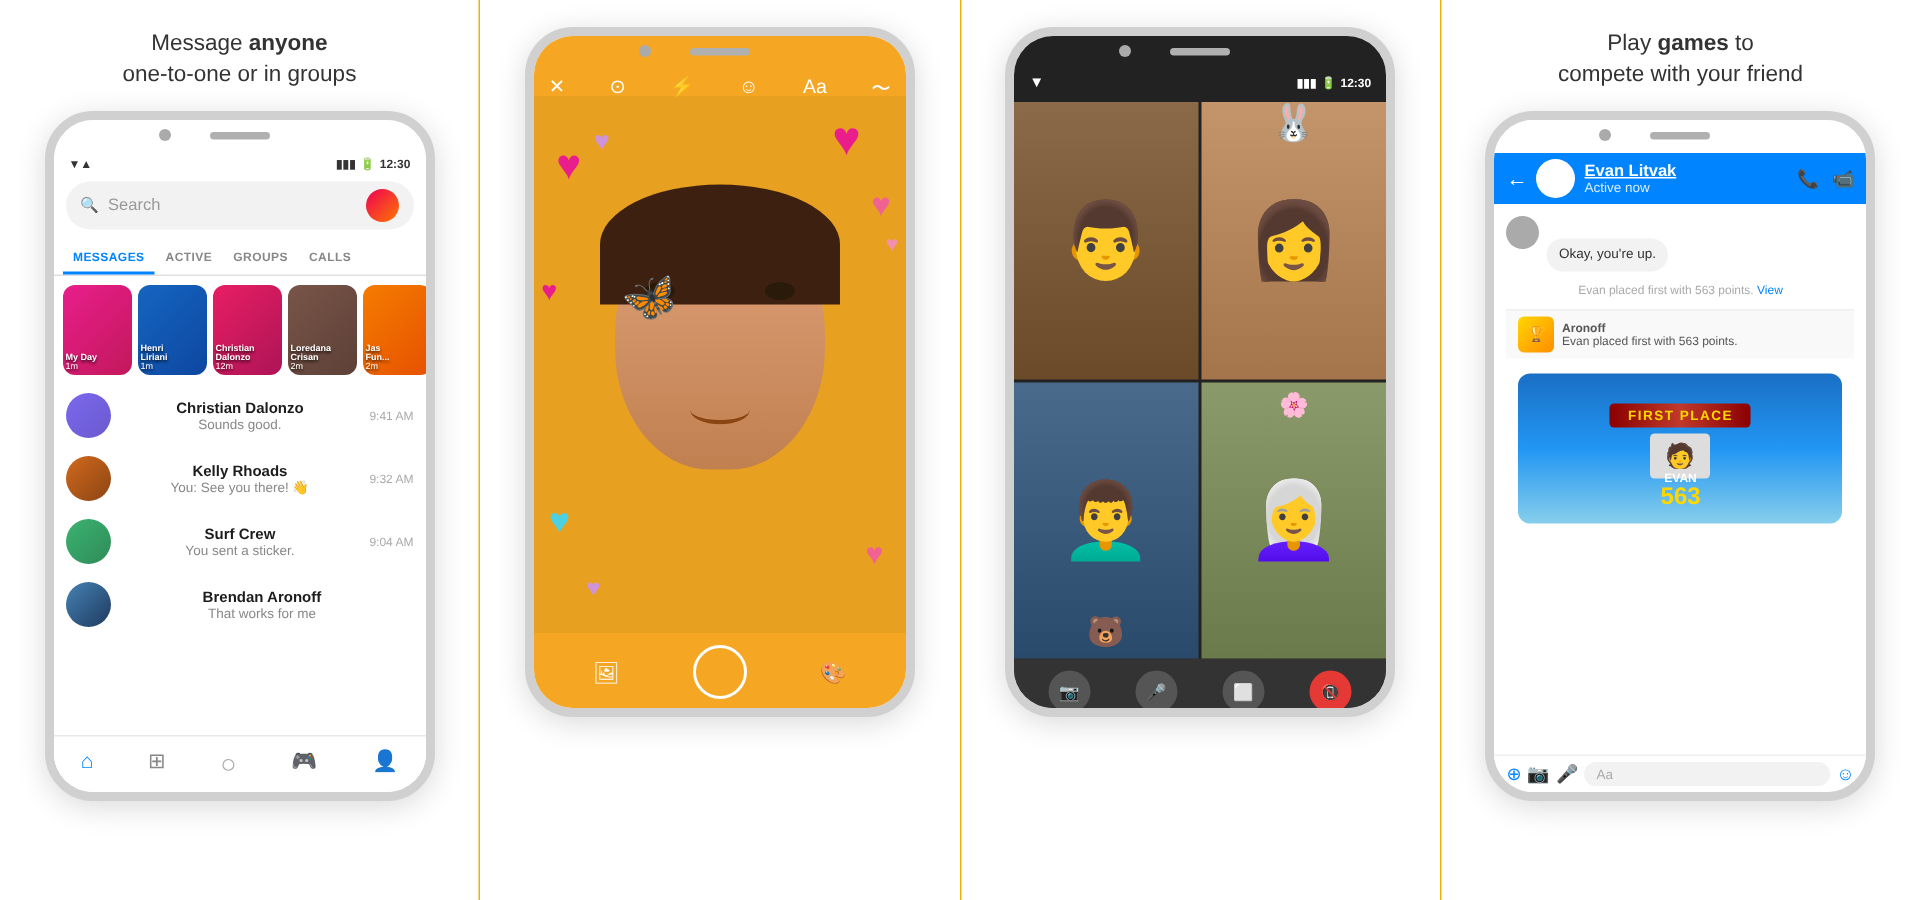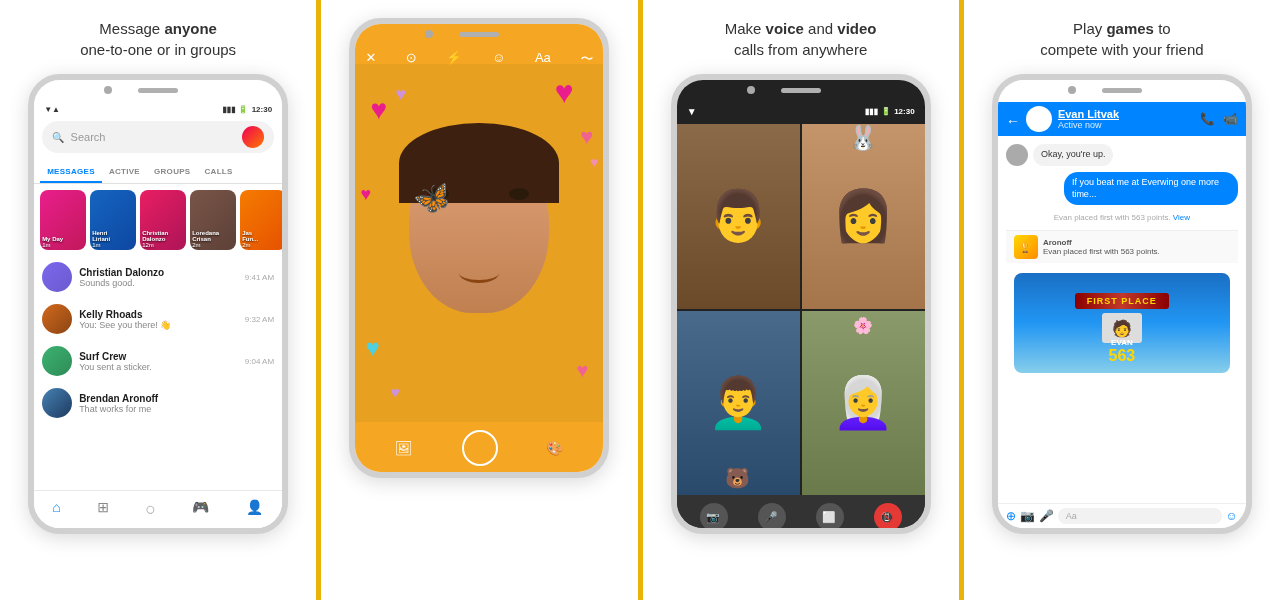--- a/index.html
+++ b/index.html
@@ -18,21 +18,21 @@
       width: 100%;
       height: 100%;
     }
 
     .feature-panel {
       flex: 1;
       display: flex;
       flex-direction: column;
       align-items: center;
       padding-top: 18px;
-      border-right: 5px solid #eab308;
+      border-right: 1px solid #eab308;
       position: relative;
       overflow: hidden;
     }
 
     .feature-panel:last-child {
       border-right: none;
     }
 
     .feature-title {
       font-size: 15px;
@@ -221,20 +221,21 @@
     .chat-avatar {
       width: 30px;
       height: 30px;
       border-radius: 50%;
       flex-shrink: 0;
     }
 
     .chat-info {
       flex: 1;
       min-width: 0;
+      text-align: center;
     }
 
     .chat-name {
       font-size: 10px;
       font-weight: 600;
       color: #1c1c1c;
     }
 
     .chat-preview {
       font-size: 9px;
@@ -435,20 +436,21 @@
       max-width: 75%;
       padding: 5px 8px;
       border-radius: 14px;
       font-size: 9px;
       line-height: 1.3;
     }
 
     .msg-bubble.received {
       background: #f2f2f2;
       color: #333;
+      margin-top: 15px;
     }
 
     .msg-bubble.sent {
       background: #0084ff;
       color: #fff;
     }
 
     .game-notification {
       background: #f9f9f9;
       border-top: 1px solid #eee;
@@ -744,23 +746,20 @@
             <span style="font-size:14px; color:#fff">🖼</span>
             <div class="shutter-btn"></div>
             <span style="font-size:14px; color:#0084ff">🎨</span>
           </div>
         </div>
       </div>
     </div>
   </div>
 
   <div class="feature-panel">
-    <div class="feature-title">
-      Make <b>voice</b> and <b>video</b><br>calls from anywhere
-    </div>
     <div class="phone-wrapper">
       <div class="phone-frame">
         <div class="videocall-screen">
 
           <div class="status-bar" style="position:absolute;top:24px;left:0;right:0;z-index:5;color:#fff">
             <span style="font-size:10px">▼</span>
             <div class="status-icons">
               <span style="font-size:8px">▮▮▮</span>
               <span style="font-size:8px">🔋</span>
               <span style="font-size:8px">12:30</span>
@@ -827,23 +826,20 @@
               <span>📞</span>
               <span>📹</span>
             </div>
           </div>
 
           <div class="game-messages">
             <div class="msg-row">
               <div class="msg-avatar-sm" style="background:#aaa"></div>
               <div class="msg-bubble received">Okay, you're up.</div>
             </div>
-            <div class="msg-row sent">
-              <div class="msg-bubble sent">If you beat me at Everwing one more time...</div>
-            </div>
 
             <div class="notif-row">
               <span style="font-size:8px;color:#aaa;flex:1;text-align:center">Evan placed first with 563 points. <span class="view-link">View</span></span>
             </div>
 
             <div class="game-notification">
               <div class="everwing-icon">🏆</div>
               <div class="notif-text">
                 <b>Aronoff</b><br>
                 Evan placed first with 563 points.

